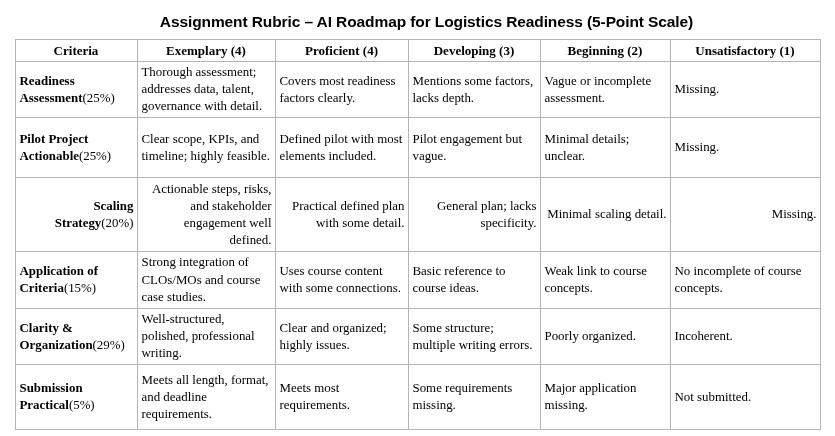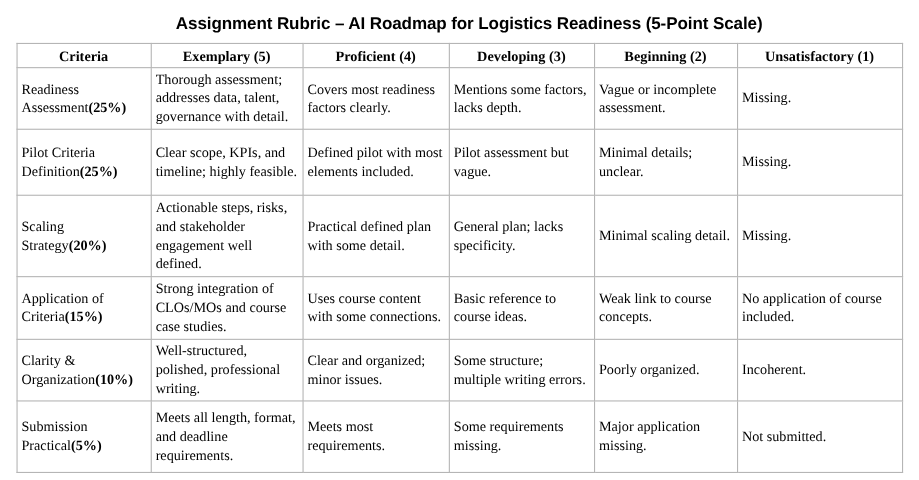--- a/index.html
+++ b/index.html
@@ -47,88 +47,88 @@
   table.rubric td {
     padding: 2px 3px 2px 4px;
     font-size: 12.9px;
     line-height: 1.33;
     text-align: left;
     vertical-align: middle;
   }
   
   tbody tr:nth-child(1) td { height: 50px; }
   tbody tr:nth-child(2) td { height: 55px; }
-  tbody tr:nth-child(3) td { height: 69px; }
+  tbody tr:nth-child(3) td { height: 69px; text-align: right; }
   tbody tr:nth-child(4) td { height: 51px; }
   tbody tr:nth-child(5) td { height: 51px; }
   tbody tr:nth-child(6) td { height: 60px; }
-  .crit-name { font-weight: 400; }
-  .crit-weight { font-weight: 700; }
+  .crit-name { font-weight: 700; }
+  .crit-weight { font-weight: 400; }
 </style>
 </head>
 <body>
 
 <div class="page-title">Assignment Rubric – AI Roadmap for Logistics Readiness (5-Point Scale)</div>
 
 <table class="rubric">
   <colgroup>
     <col style="width:122px">
     <col style="width:138px">
     <col style="width:133px">
     <col style="width:132px">
     <col style="width:130px">
     <col style="width:150px">
   </colgroup>
   <thead>
     <tr id="header-row">
         <th>Criteria</th>
-        <th>Exemplary (5)</th>
+        <th>Exemplary (4)</th>
         <th>Proficient (4)</th>
         <th>Developing (3)</th>
         <th>Beginning (2)</th>
         <th>Unsatisfactory (1)</th>
       </tr>
   </thead>
   <tbody id="rubric-body">
       <tr>
         <td><span class="crit-name">Readiness Assessment</span><span class="crit-weight">(25%)</span></td>
         <td>Thorough assessment; addresses data, talent, governance with detail.</td>
         <td>Covers most readiness factors clearly.</td>
         <td>Mentions some factors, lacks depth.</td>
         <td>Vague or incomplete assessment.</td>
         <td>Missing.</td>
       </tr>
       <tr>
-        <td><span class="crit-name">Pilot Criteria Definition</span><span class="crit-weight">(25%)</span></td>
+        <td><span class="crit-name">Pilot Project Actionable</span><span class="crit-weight">(25%)</span></td>
         <td>Clear scope, KPIs, and timeline; highly feasible.</td>
         <td>Defined pilot with most elements included.</td>
-        <td>Pilot assessment but vague.</td>
+        <td>Pilot engagement but vague.</td>
         <td>Minimal details; unclear.</td>
         <td>Missing.</td>
       </tr>
       <tr>
         <td><span class="crit-name">Scaling Strategy</span><span class="crit-weight">(20%)</span></td>
         <td>Actionable steps, risks, and stakeholder engagement well defined.</td>
         <td>Practical defined plan with some detail.</td>
         <td>General plan; lacks specificity.</td>
         <td>Minimal scaling detail.</td>
         <td>Missing.</td>
       </tr>
       <tr>
         <td><span class="crit-name">Application of Criteria</span><span class="crit-weight">(15%)</span></td>
         <td>Strong integration of CLOs/MOs and course case studies.</td>
         <td>Uses course content with some connections.</td>
         <td>Basic reference to course ideas.</td>
         <td>Weak link to course concepts.</td>
-        <td>No application of course included.</td>
+        <td>No incomplete of course concepts.</td>
       </tr>
       <tr>
-        <td><span class="crit-name">Clarity &amp; Organization</span><span class="crit-weight">(10%)</span></td>
+        <td><span class="crit-name">Clarity &amp; Organization</span><span class="crit-weight">(29%)</span></td>
         <td>Well-structured, polished, professional writing.</td>
-        <td>Clear and organized; minor issues.</td>
+        <td>Clear and organized; highly issues.</td>
         <td>Some structure; multiple writing errors.</td>
         <td>Poorly organized.</td>
         <td>Incoherent.</td>
       </tr>
       <tr>
         <td><span class="crit-name">Submission Practical</span><span class="crit-weight">(5%)</span></td>
         <td>Meets all length, format, and deadline requirements.</td>
         <td>Meets most requirements.</td>
         <td>Some requirements missing.</td>
         <td>Major application missing.</td>

